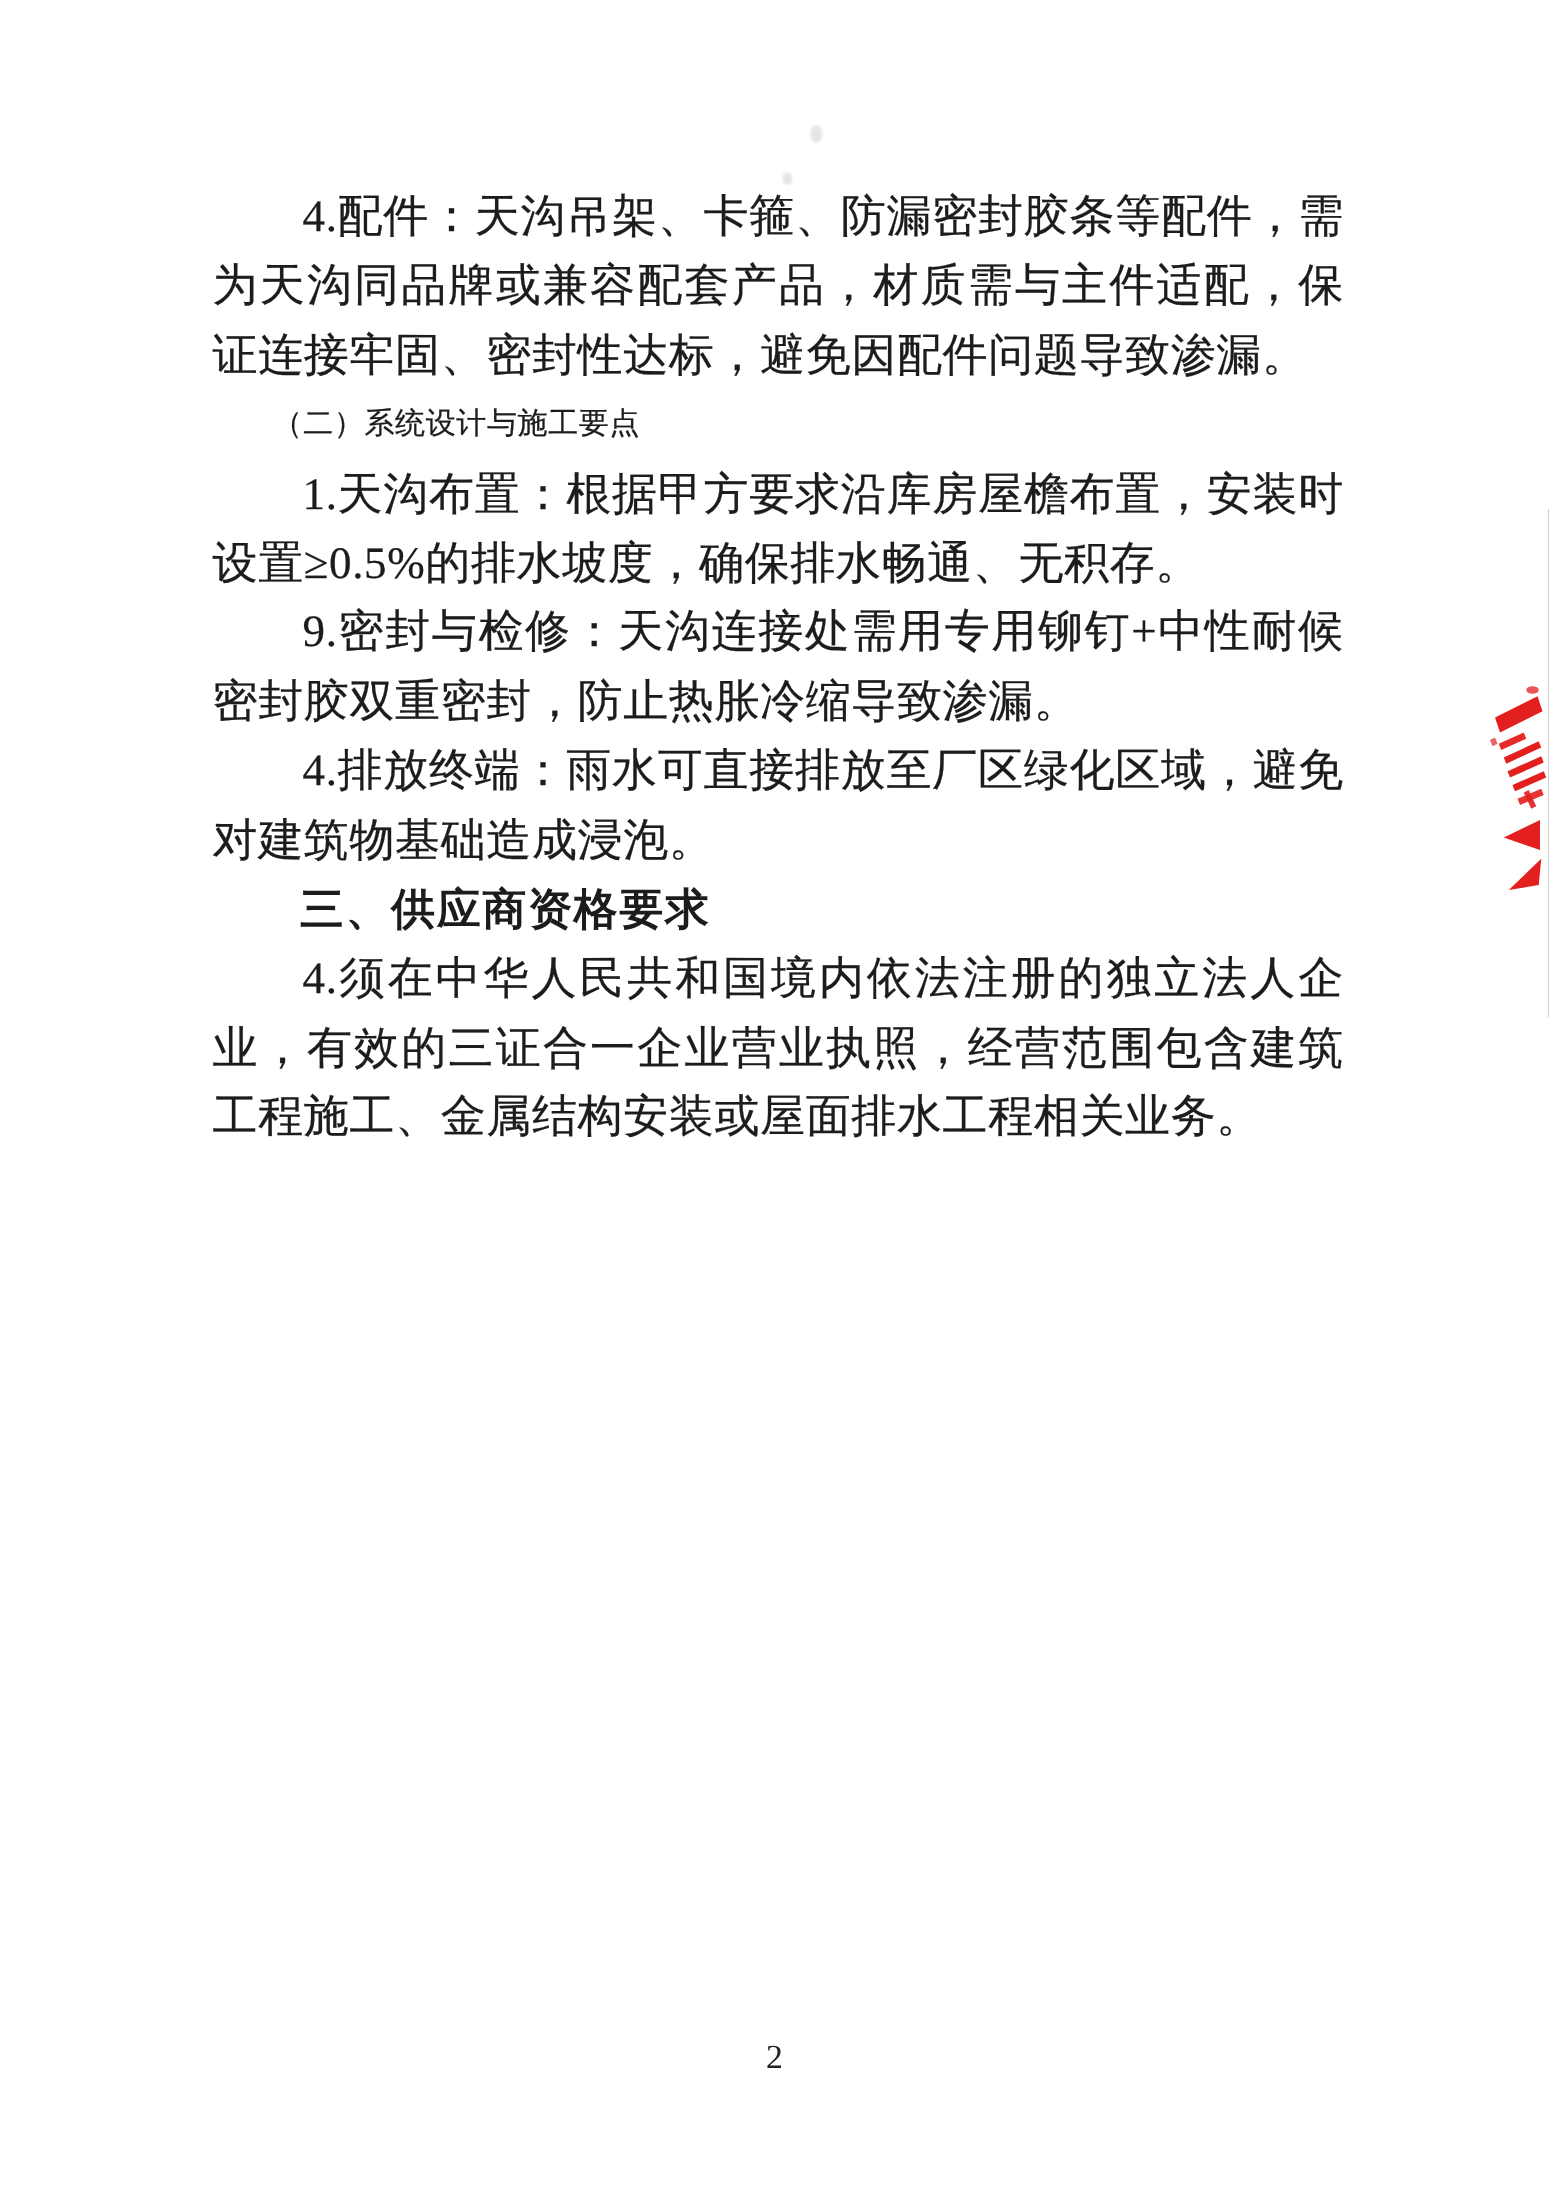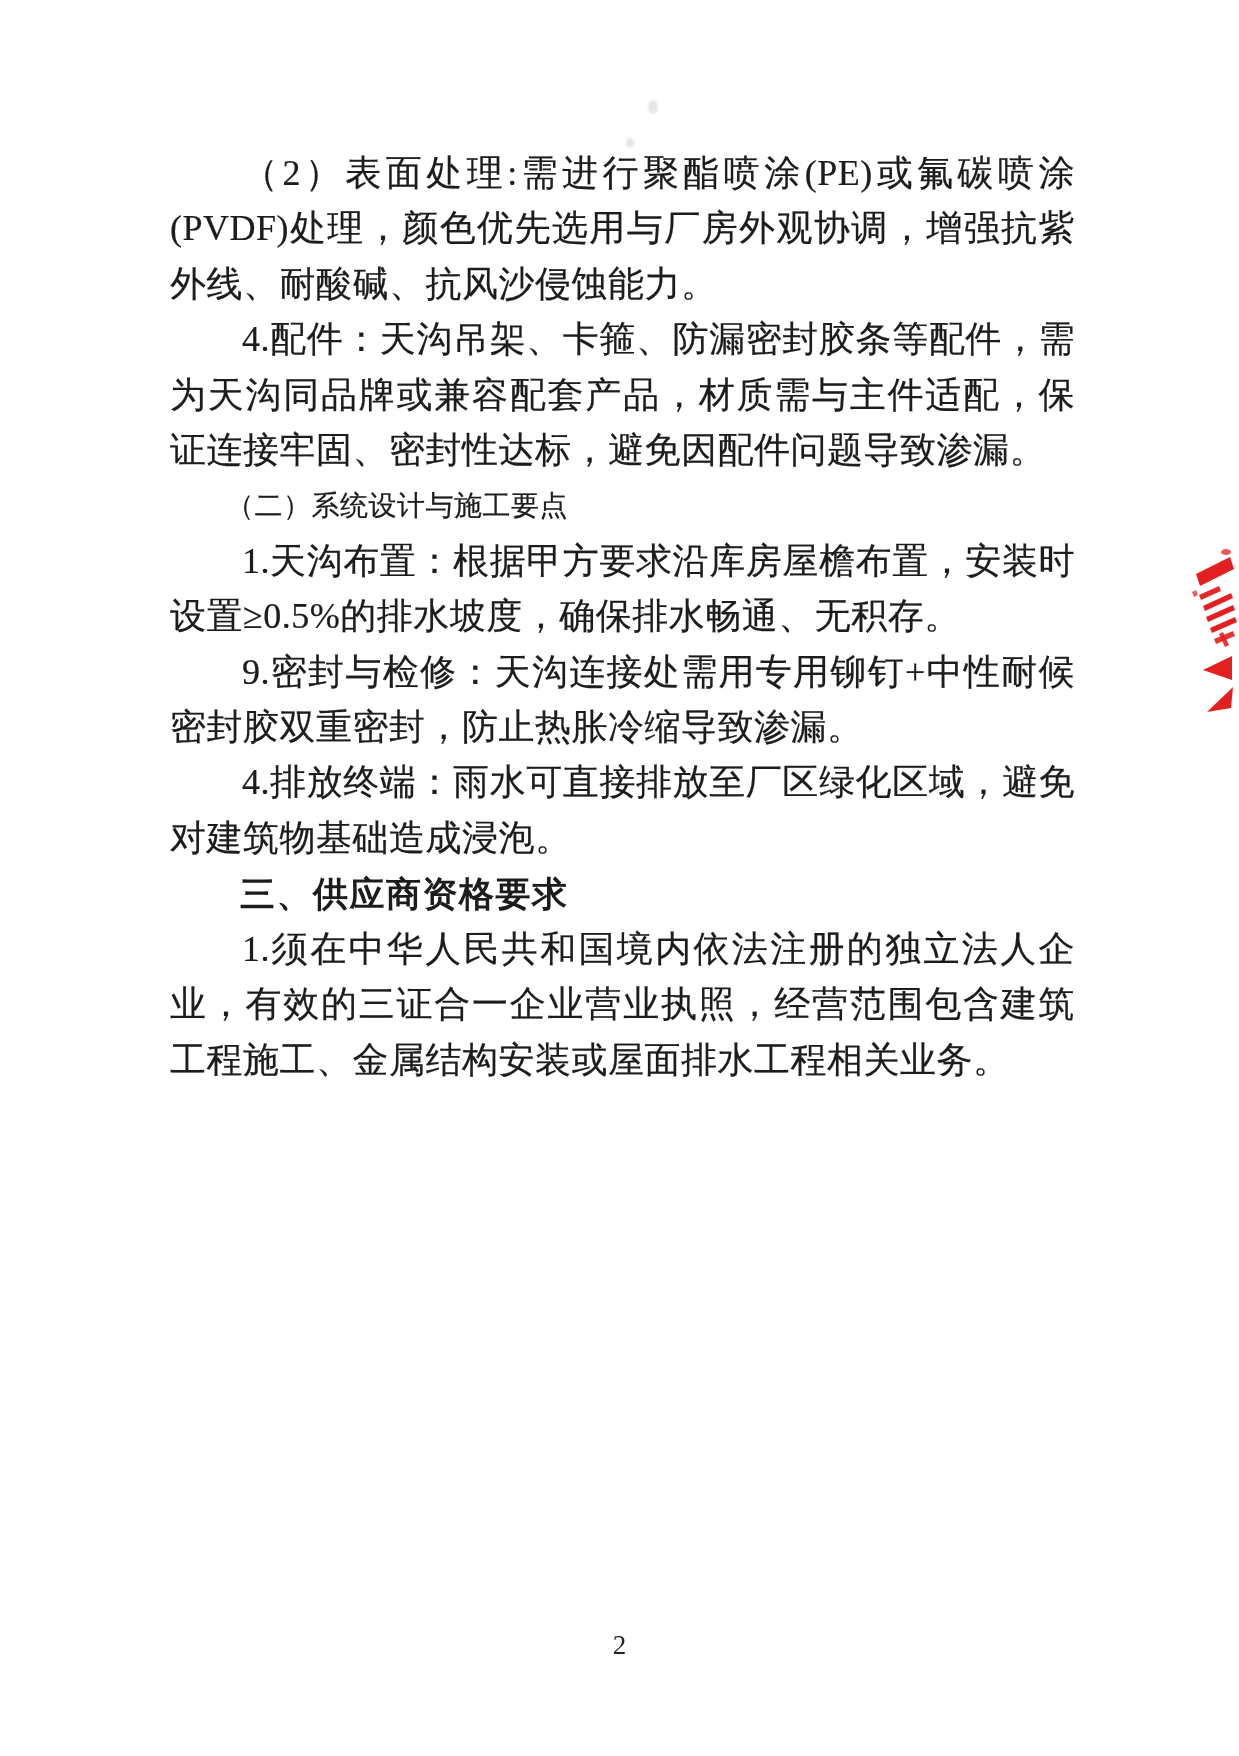--- a/index.html
+++ b/index.html
@@ -25,21 +25,21 @@
     line-height: 55.4px;
     text-align: justify;
     text-align-last: left;
     text-indent: 2em;
     letter-spacing: 0.5px;
     color: #1c1c1c;
     -webkit-text-stroke: 0.2px #1c1c1c;
   }
   .content p.kaiti-heading {
     text-align: right;
-    font-size: 28px;
+    font-size: 24px;
   }
   .content p.bold-heading {
     font-family: "Liberation Sans", "DejaVu Sans", sans-serif;
     font-weight: 700;
     font-size: 35px;
     text-align: center;
     letter-spacing: 1.5px;
     -webkit-text-stroke: 0;
   }
   .page-number {
@@ -69,28 +69,27 @@
   }
   .artifact-1 { left: 648px; top: 100px; width: 10px; height: 14px; }
   .artifact-2 { left: 626px; top: 138px; width: 8px; height: 10px; }
 </style>
 </head>
 <body>
 
 <div class="page">
 
   <div class="content">
-    <p class="body">（2）表面处理:需进行聚酯喷涂(PE)或氟碳喷涂(PVDF)处理，颜色优先选用与厂房外观协调，增强抗紫外线、耐酸碱、抗风沙侵蚀能力。</p>
     <p class="body">4.配件：天沟吊架、卡箍、防漏密封胶条等配件，需为天沟同品牌或兼容配套产品，材质需与主件适配，保证连接牢固、密封性达标，避免因配件问题导致渗漏。</p>
     <p class="kaiti-heading">（二）系统设计与施工要点</p>
     <p class="body">1.天沟布置：根据甲方要求沿库房屋檐布置，安装时设置≥0.5%的排水坡度，确保排水畅通、无积存。</p>
     <p class="body">9.密封与检修：天沟连接处需用专用铆钉+中性耐候密封胶双重密封，防止热胀冷缩导致渗漏。</p>
     <p class="body">4.排放终端：雨水可直接排放至厂区绿化区域，避免对建筑物基础造成浸泡。</p>
     <p class="bold-heading">三、供应商资格要求</p>
-    <p class="body">1.须在中华人民共和国境内依法注册的独立法人企业，有效的三证合一企业营业执照，经营范围包含建筑工程施工、金属结构安装或屋面排水工程相关业务。</p>
+    <p class="body">4.须在中华人民共和国境内依法注册的独立法人企业，有效的三证合一企业营业执照，经营范围包含建筑工程施工、金属结构安装或屋面排水工程相关业务。</p>
   </div>
 
   <div class="scan-artifact artifact-1"></div>
   <div class="scan-artifact artifact-2"></div>
 
   <div class="stamp-fragment">
     <svg width="54" height="185" viewBox="0 0 54 185" xmlns="http://www.w3.org/2000/svg">
       <g fill="#e41f1f">
 
         <ellipse cx="41" cy="4" rx="5" ry="3" opacity="0.75"></ellipse>

